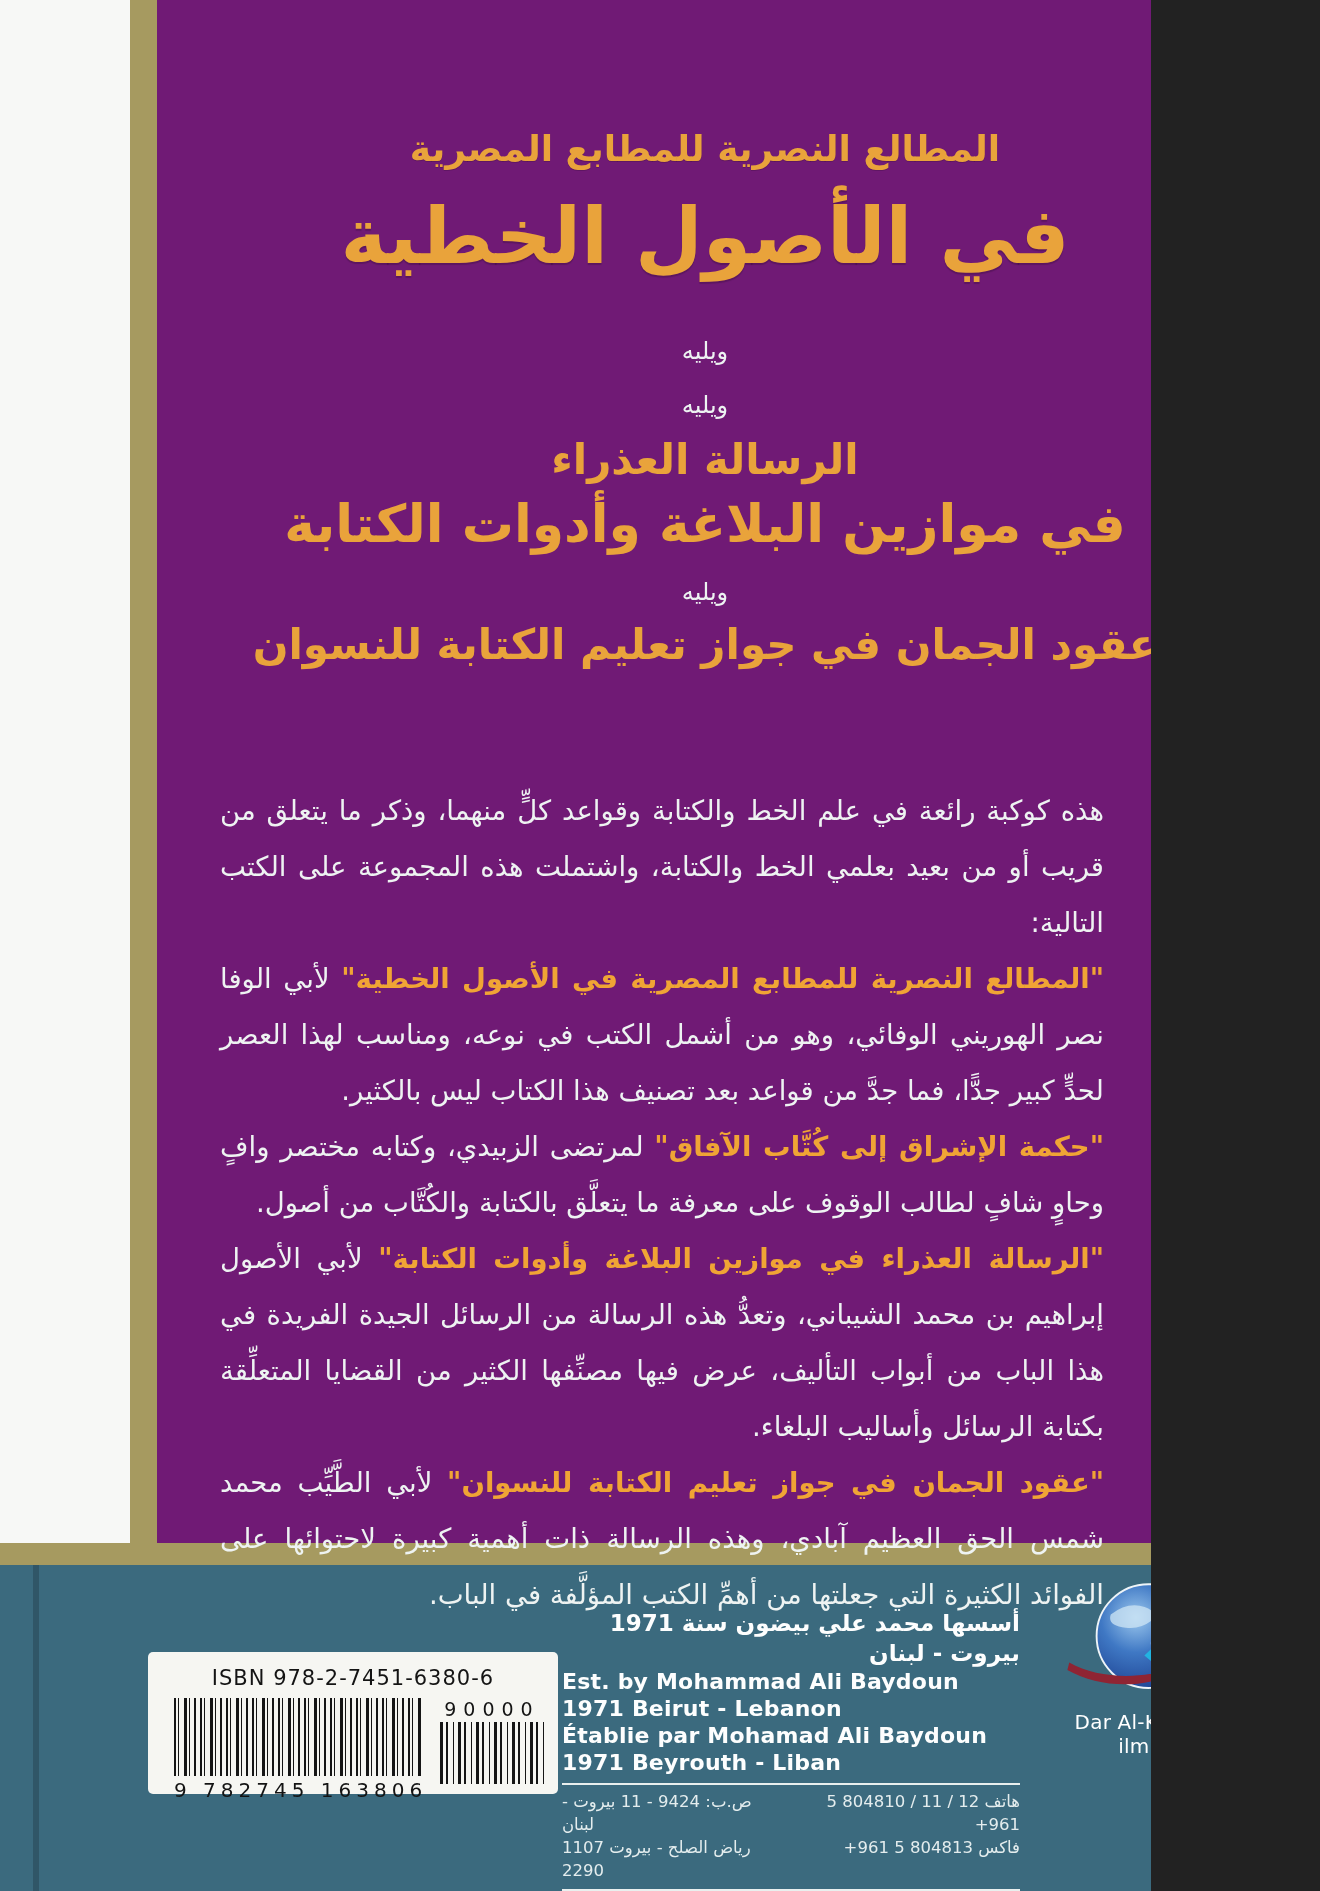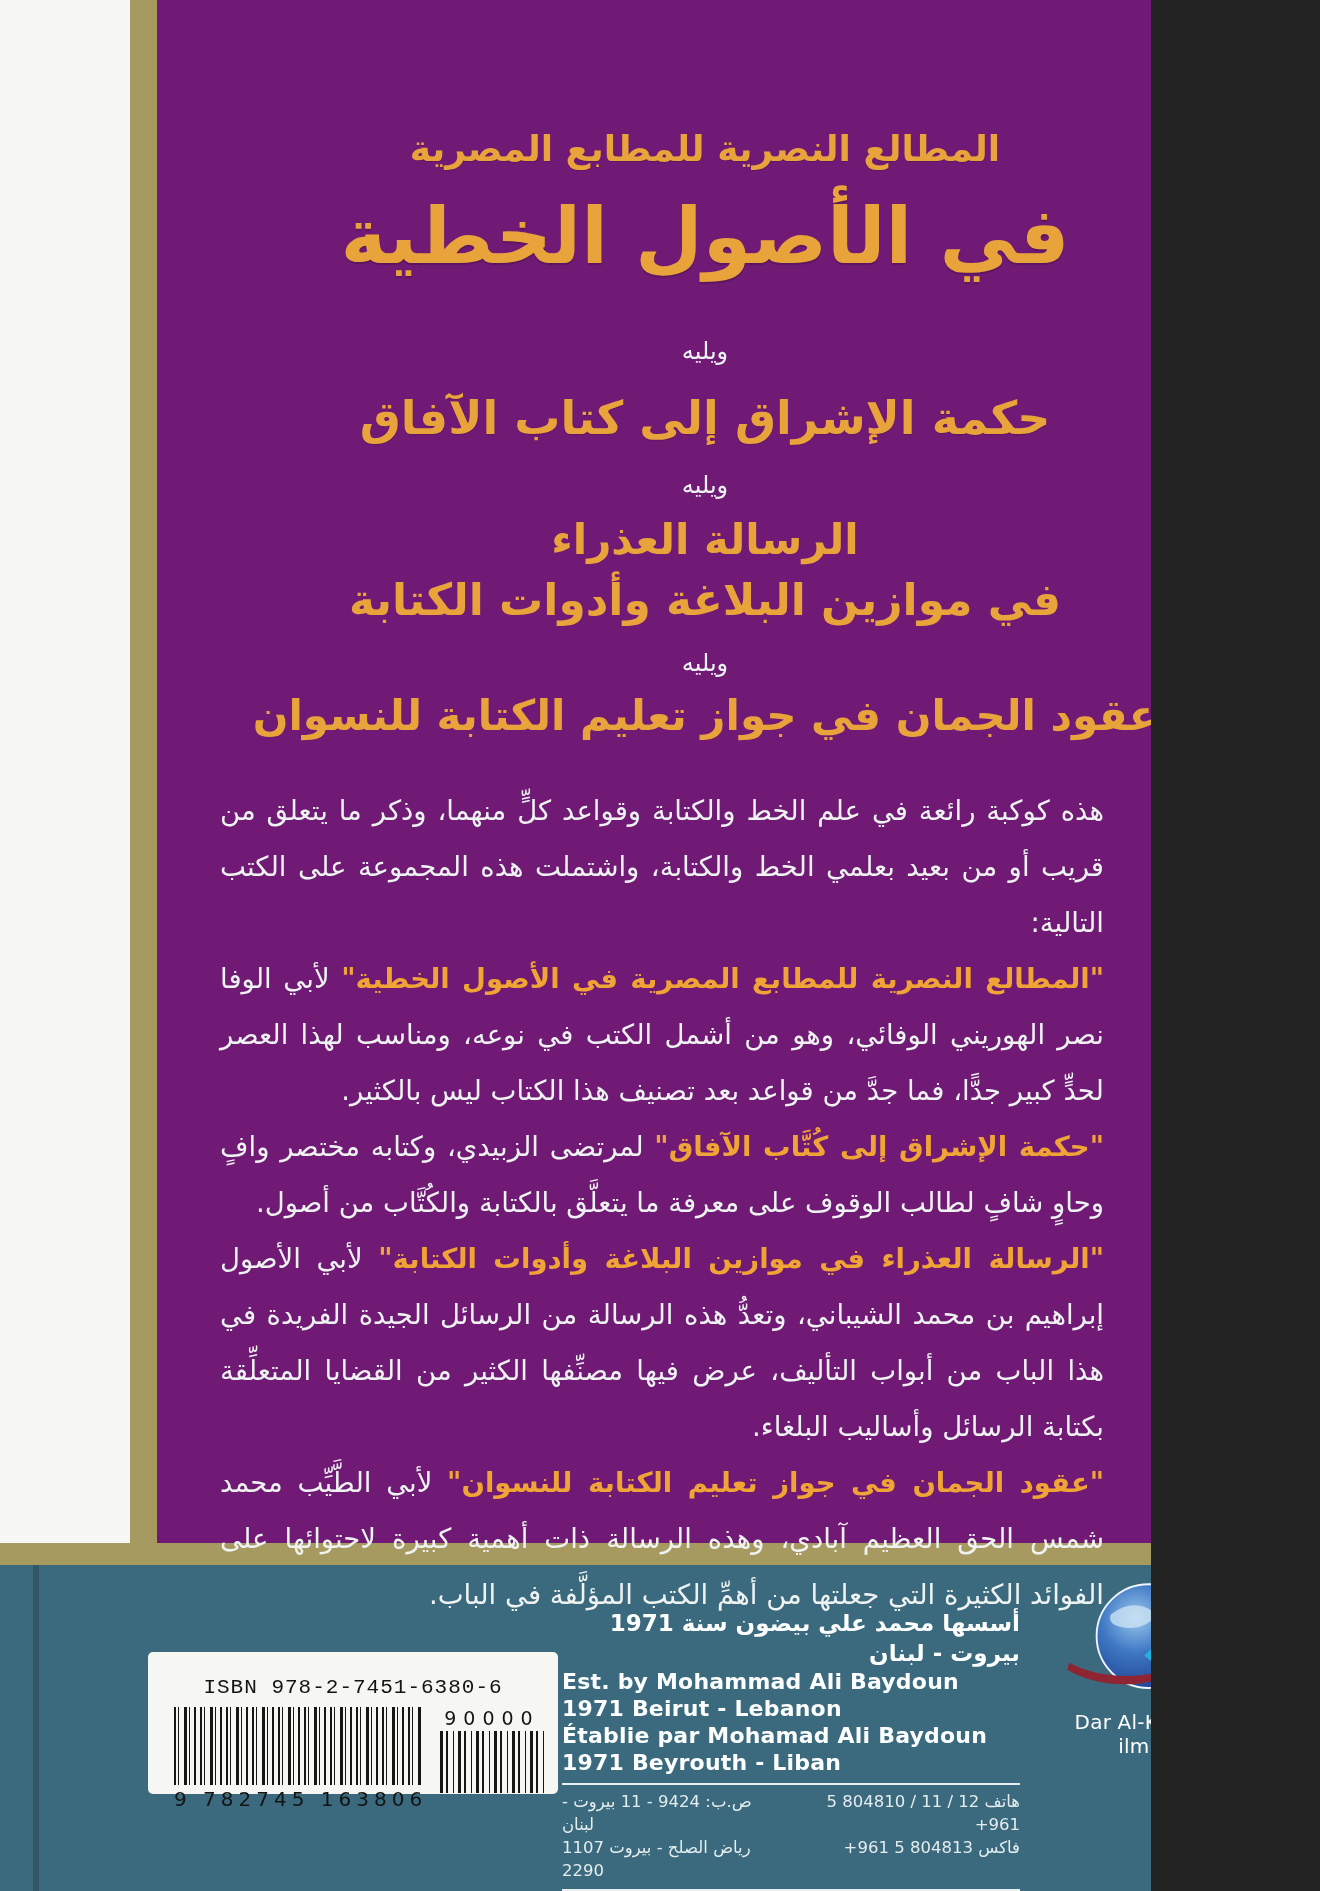--- a/index.html
+++ b/index.html
@@ -24,38 +24,38 @@
     position:absolute; left:156px; width:1098px; top:128px;
     text-align:center; direction:rtl; color:#e9a33b;
   }
   .t-series{font-size:36px; font-weight:bold; letter-spacing:1px; text-shadow:0 1px 0 rgba(0,0,0,.15);}
   .t-main{font-size:78px; font-weight:bold; margin-top:22px; letter-spacing:2px; text-shadow:0 2px 1px rgba(0,0,0,.18);}
   .t-wa{color:#edf3f2; font-size:24px; margin-top:56px;}
   .t-wa2{color:#edf3f2; font-size:24px; margin-top:26px;}
   .t-wa3{color:#edf3f2; font-size:24px; margin-top:24px;}
   .t-second{font-size:46px; font-weight:bold; margin-top:26px; text-shadow:0 1px 1px rgba(0,0,0,.15);}
   .t-third1{font-size:42px; font-weight:bold; margin-top:16px;}
-  .t-third2{font-size:44px; font-weight:bold; margin-top:10px;}
+  .t-third2{font-size:52px; font-weight:bold; margin-top:10px;}
   .t-fourth{font-size:42px; font-weight:bold; margin-top:14px;}
 
   
   .body-block{
     position:absolute; left:220px; width:884px; top:782px;
     direction:rtl; text-align:justify; color:#eef3f2;
     font-size:27.5px; line-height:56px;
   }
   .body-block p{margin:0; padding:0;}
   .hl{color:#f0a435; font-weight:bold;}
 
   
   .barcode-box{
     position:absolute; left:148px; top:1652px; width:410px; height:142px;
     background:#f6f6f2; border-radius:5px; color:#141414;
   }
-  .isbn-line{text-align:center; font-size:21px; letter-spacing:1px; padding-top:24px; font-weight:500;font-family:Liberation Mono, monospace;}
+  .isbn-line{text-align:center; font-size:21px; letter-spacing:1px; padding-top:14px; font-weight:500;}
   .bars-row{display:flex; margin-top:8px; padding:0 14px 0 26px; align-items:flex-start;}
   .main-code{width:248px;}
   .bars-main{
     height:78px;
     background:repeating-linear-gradient(90deg,#161616 0 2px,#f6f6f2 2px 4px,#161616 4px 5px,#f6f6f2 5px 10px,#161616 10px 13px,#f6f6f2 13px 15px,#161616 15px 16px,#f6f6f2 16px 20px,#161616 20px 22px,#f6f6f2 22px 26px);
   }
   .digits-main{font-size:20px; letter-spacing:5px; margin-top:2px; white-space:nowrap;}
   .suppl-code{width:108px; margin-left:18px; text-align:center;}
   .digits-suppl{font-size:19px; letter-spacing:7px; white-space:nowrap;}
   .bars-suppl{
@@ -90,21 +90,20 @@
   <div class="edge white-right"></div>
   <div class="tan-band"></div>
   <div class="bottom-band"></div>
   <div class="bottom-right-tan"></div>
   <div class="crease"></div>
 
   <div class="title-block">
     <div class="t-series">المطالع النصرية للمطابع المصرية</div>
     <div class="t-main">في الأصول الخطية</div>
     <div class="t-wa">ويليه</div>
-    <div class="t-second">حكمة الإشراق إلى كتاب الآفاق</div>
     <div class="t-wa2">ويليه</div>
     <div class="t-third1">الرسالة العذراء</div>
     <div class="t-third2">في موازين البلاغة وأدوات الكتابة</div>
     <div class="t-wa3">ويليه</div>
     <div class="t-fourth">عقود الجمان في جواز تعليم الكتابة للنسوان</div>
   </div>
 
   <div class="body-block">
       <p><span>هذه كوكبة رائعة في علم الخط والكتابة وقواعد كلٍّ منهما، وذكر ما يتعلق من قريب أو من بعيد بعلمي الخط والكتابة، واشتملت هذه المجموعة على الكتب التالية:</span></p>
       <p><span class="hl">"المطالع النصرية للمطابع المصرية في الأصول الخطية"</span><span> لأبي الوفا نصر الهوريني الوفائي، وهو من أشمل الكتب في نوعه، ومناسب لهذا العصر لحدٍّ كبير جدًّا، فما جدَّ من قواعد بعد تصنيف هذا الكتاب ليس بالكثير.</span></p>

